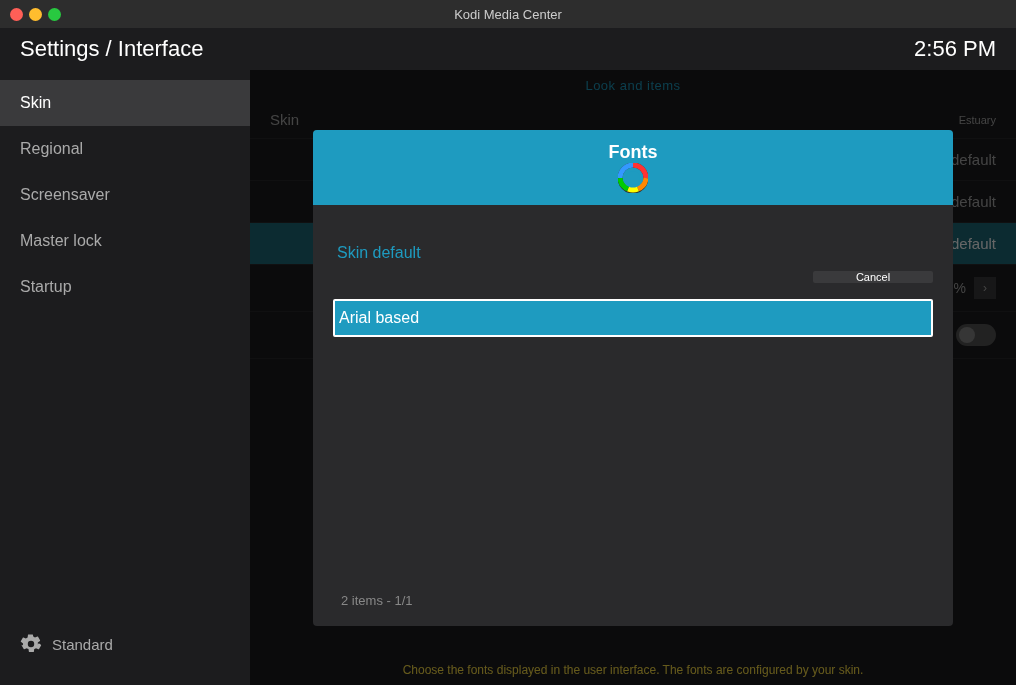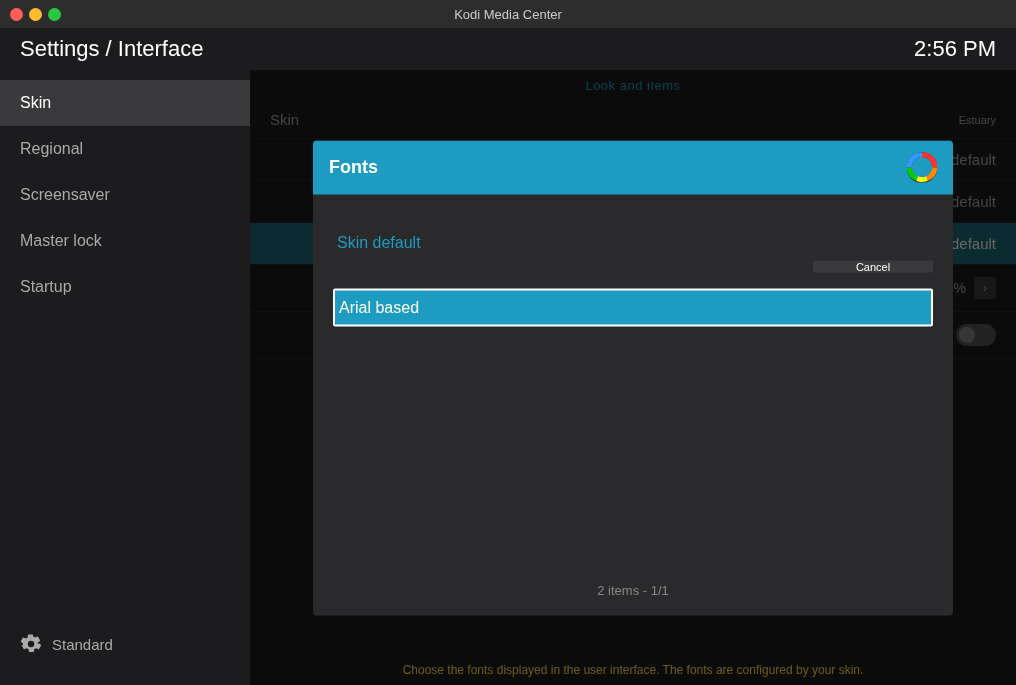--- a/index.html
+++ b/index.html
@@ -227,20 +227,21 @@
       border-radius: 4px;
       z-index: 20;
       overflow: hidden;
     }
     .dialog-header {
       background: #1e9bc0;
       padding: 12px 16px;
       display: flex;
       align-items: center;
       justify-content: space-between;
+      flex-direction: column;
     }
     .dialog-title {
       color: #ffffff;
       font-size: 18px;
       font-weight: bold;
     }
     .dialog-body {
       padding: 10px 16px;
     }
 
@@ -302,21 +303,21 @@
       left: 0;
       right: 0;
       padding: 8px 20px;
       color: #fde047;
       font-size: 12px;
       text-align: center;
     }
 
     
     .items-count {
-      text-align: center;
+      text-align: left;
       padding: 8px 12px;
       color: #888;
       font-size: 13px;
     }
 
     
     .kodi-swirl {
       width: 30px;
       height: 30px;
     }

